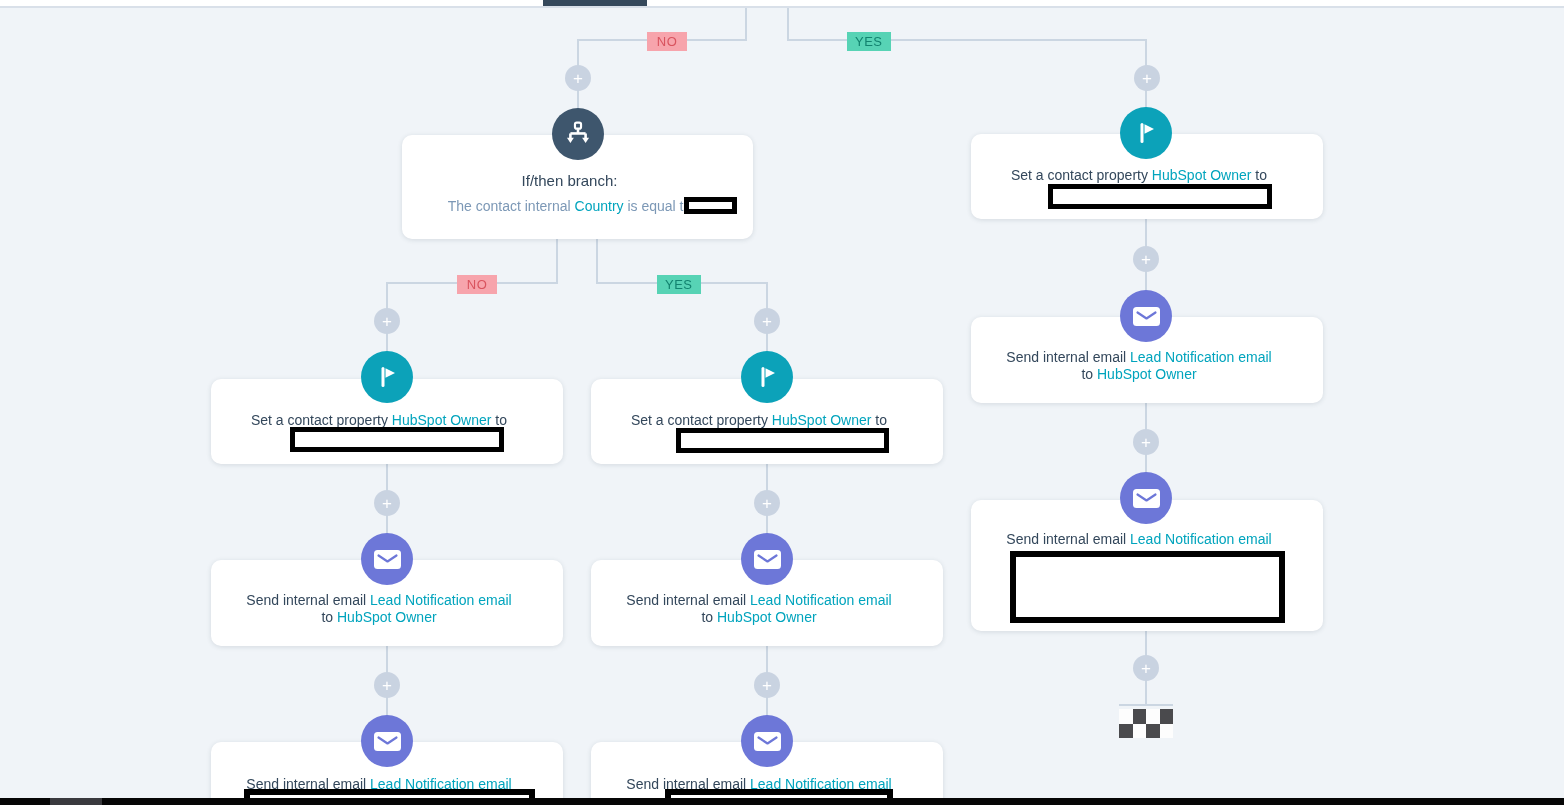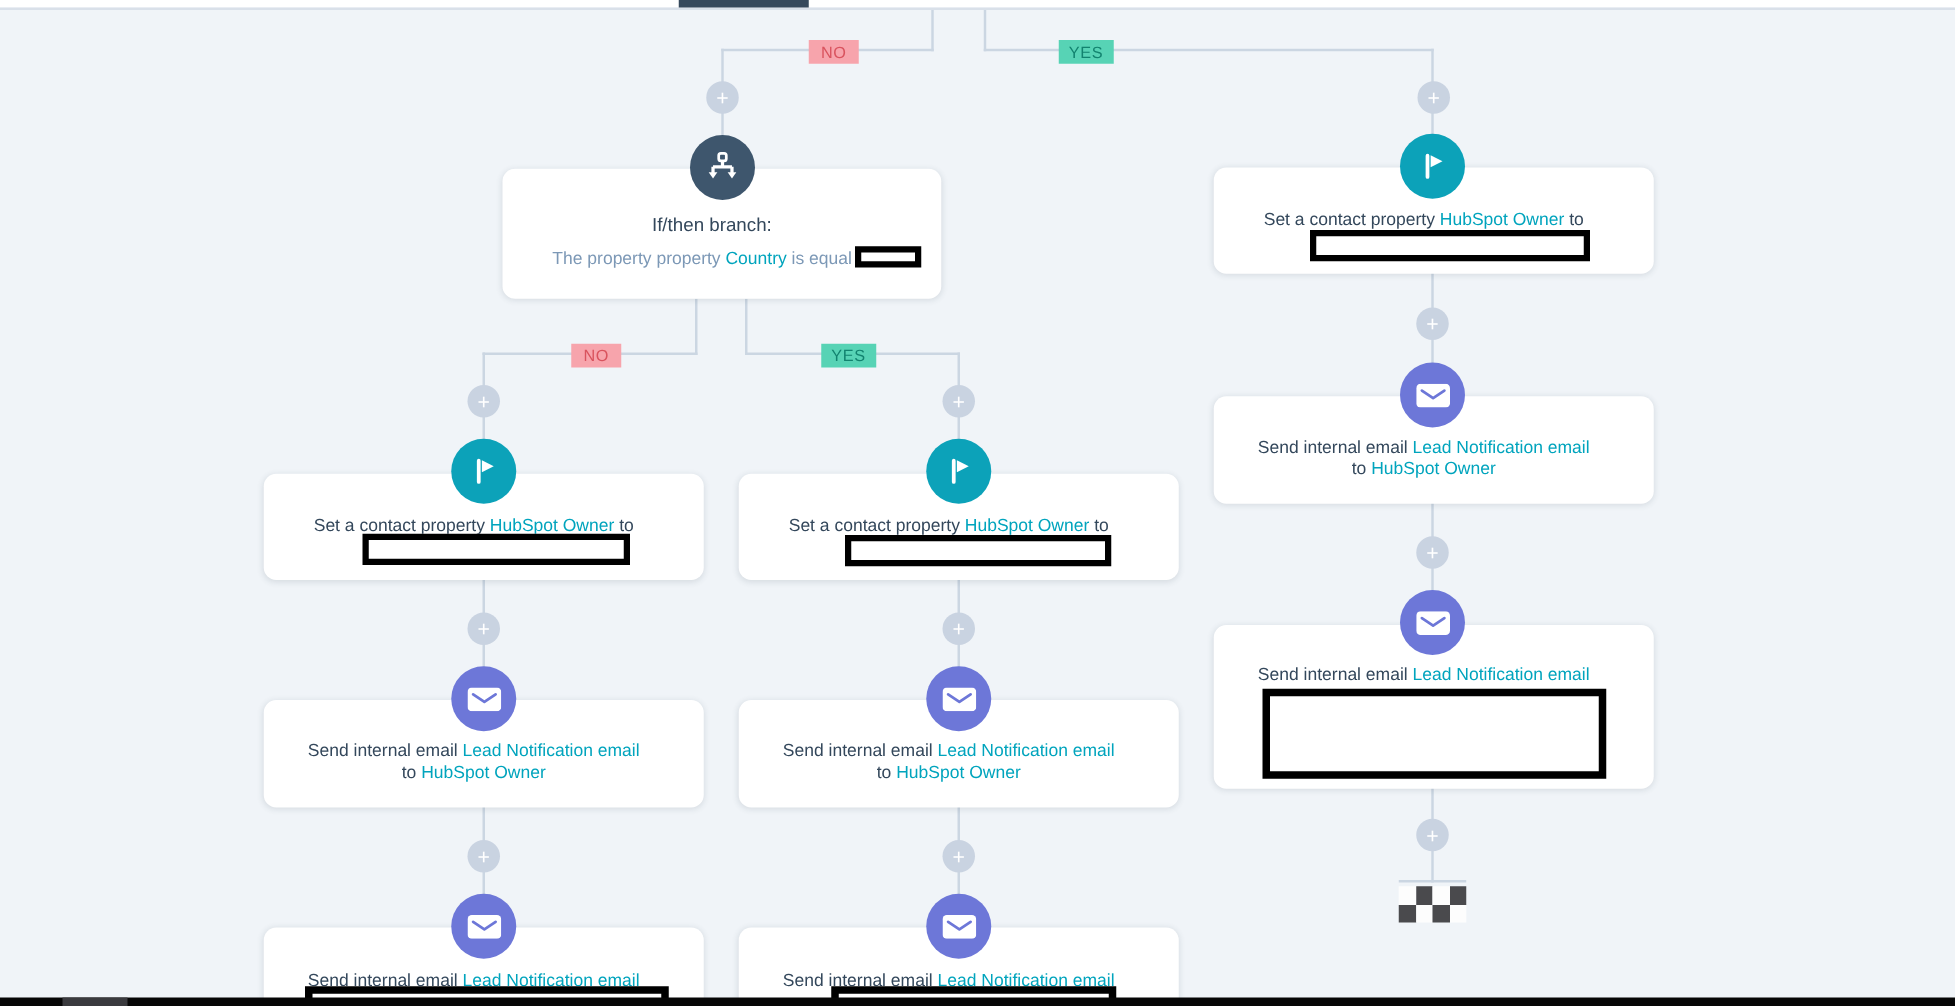--- a/index.html
+++ b/index.html
@@ -188,21 +188,21 @@
 <div class="icon-circle" style="left:741px;top:715px;background:#6D77D8;">
   <svg width="27" height="19" viewBox="0 0 27 19">
       <rect width="27" height="19" rx="3.5" fill="#fff"></rect>
       <path d="M4.5 5.5 L13.5 11.5 L22.5 5.5" stroke="#6D77D8" stroke-width="2.2" fill="none" stroke-linecap="round" stroke-linejoin="round"></path>
     </svg>
 </div>
 
 <div class="card" style="left:402px;top:135px;width:351px;height:104px;">
   <div class="txt if-title" style="top:37px;">If/then branch:</div>
   <div class="txt" style="top:63px;">
-    <span class="muted">The property property</span>
+    <span class="muted">The contact internal</span>
     <span class="lnk">Country</span>
     <span class="muted">is equal to</span>
   </div>
 </div>
 
 <div class="card" style="left:971px;top:134px;width:352px;height:85px;">
   <div class="txt" style="top:33px;">
     <span>Set a contact property</span>
     <span class="lnk">HubSpot Owner</span>
     <span>to</span>

